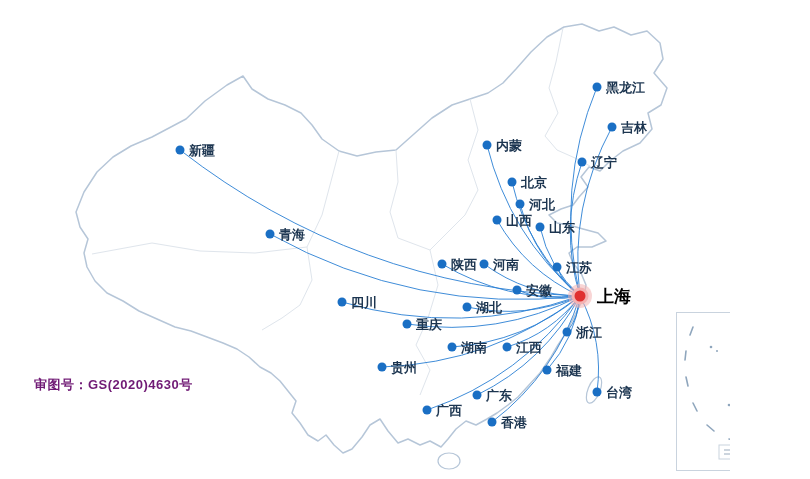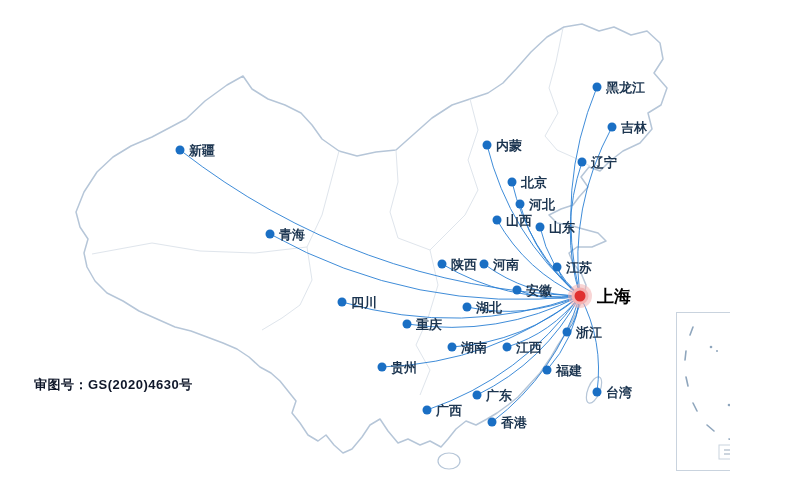--- a/index.html
+++ b/index.html
@@ -19,21 +19,21 @@
     position: absolute;
     left: 0;
     top: 0;
   }
   .caption {
     position: absolute;
     left: 34px;
     top: 376px;
     font-size: 13px;
     font-weight: 600;
-    color: #0f172a;
+    color: #701a75;
     letter-spacing: 0.5px;
   }
   .inset {
     position: absolute;
     left: 676px;
     top: 312px;
     width: 128px;
     height: 159px;
     border: 1px solid #c9d3de;
     background: #ffffff;

